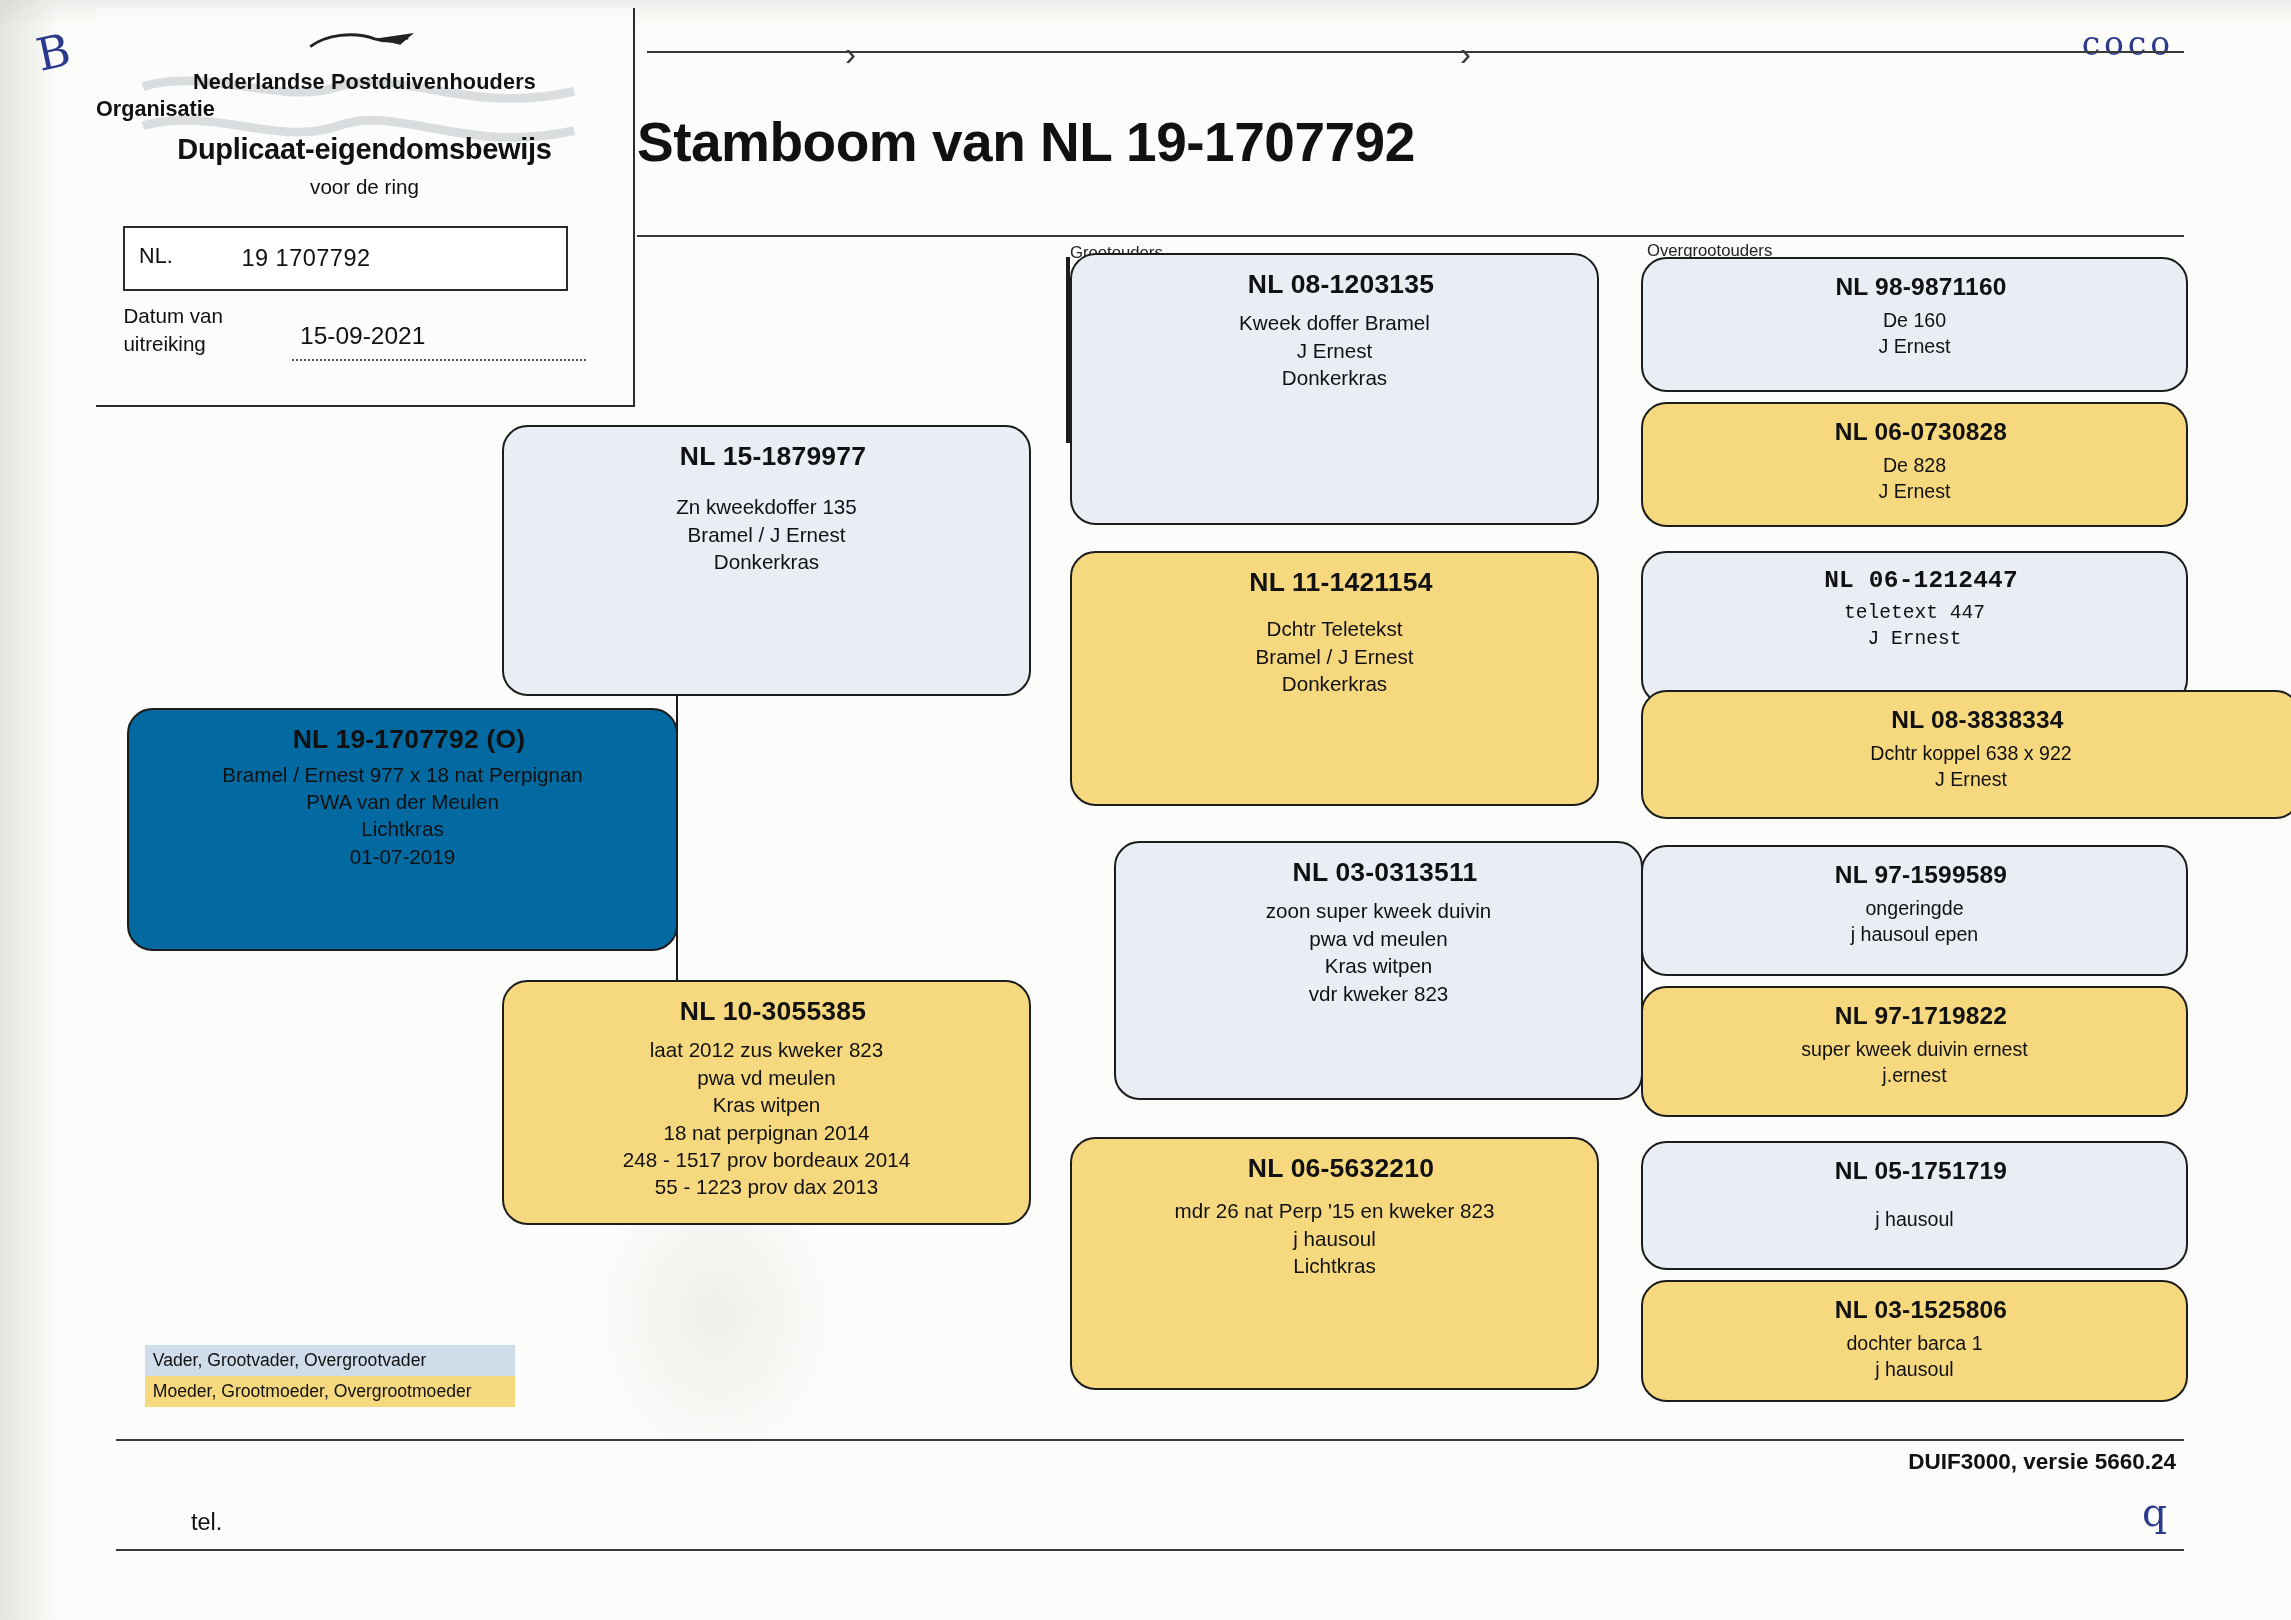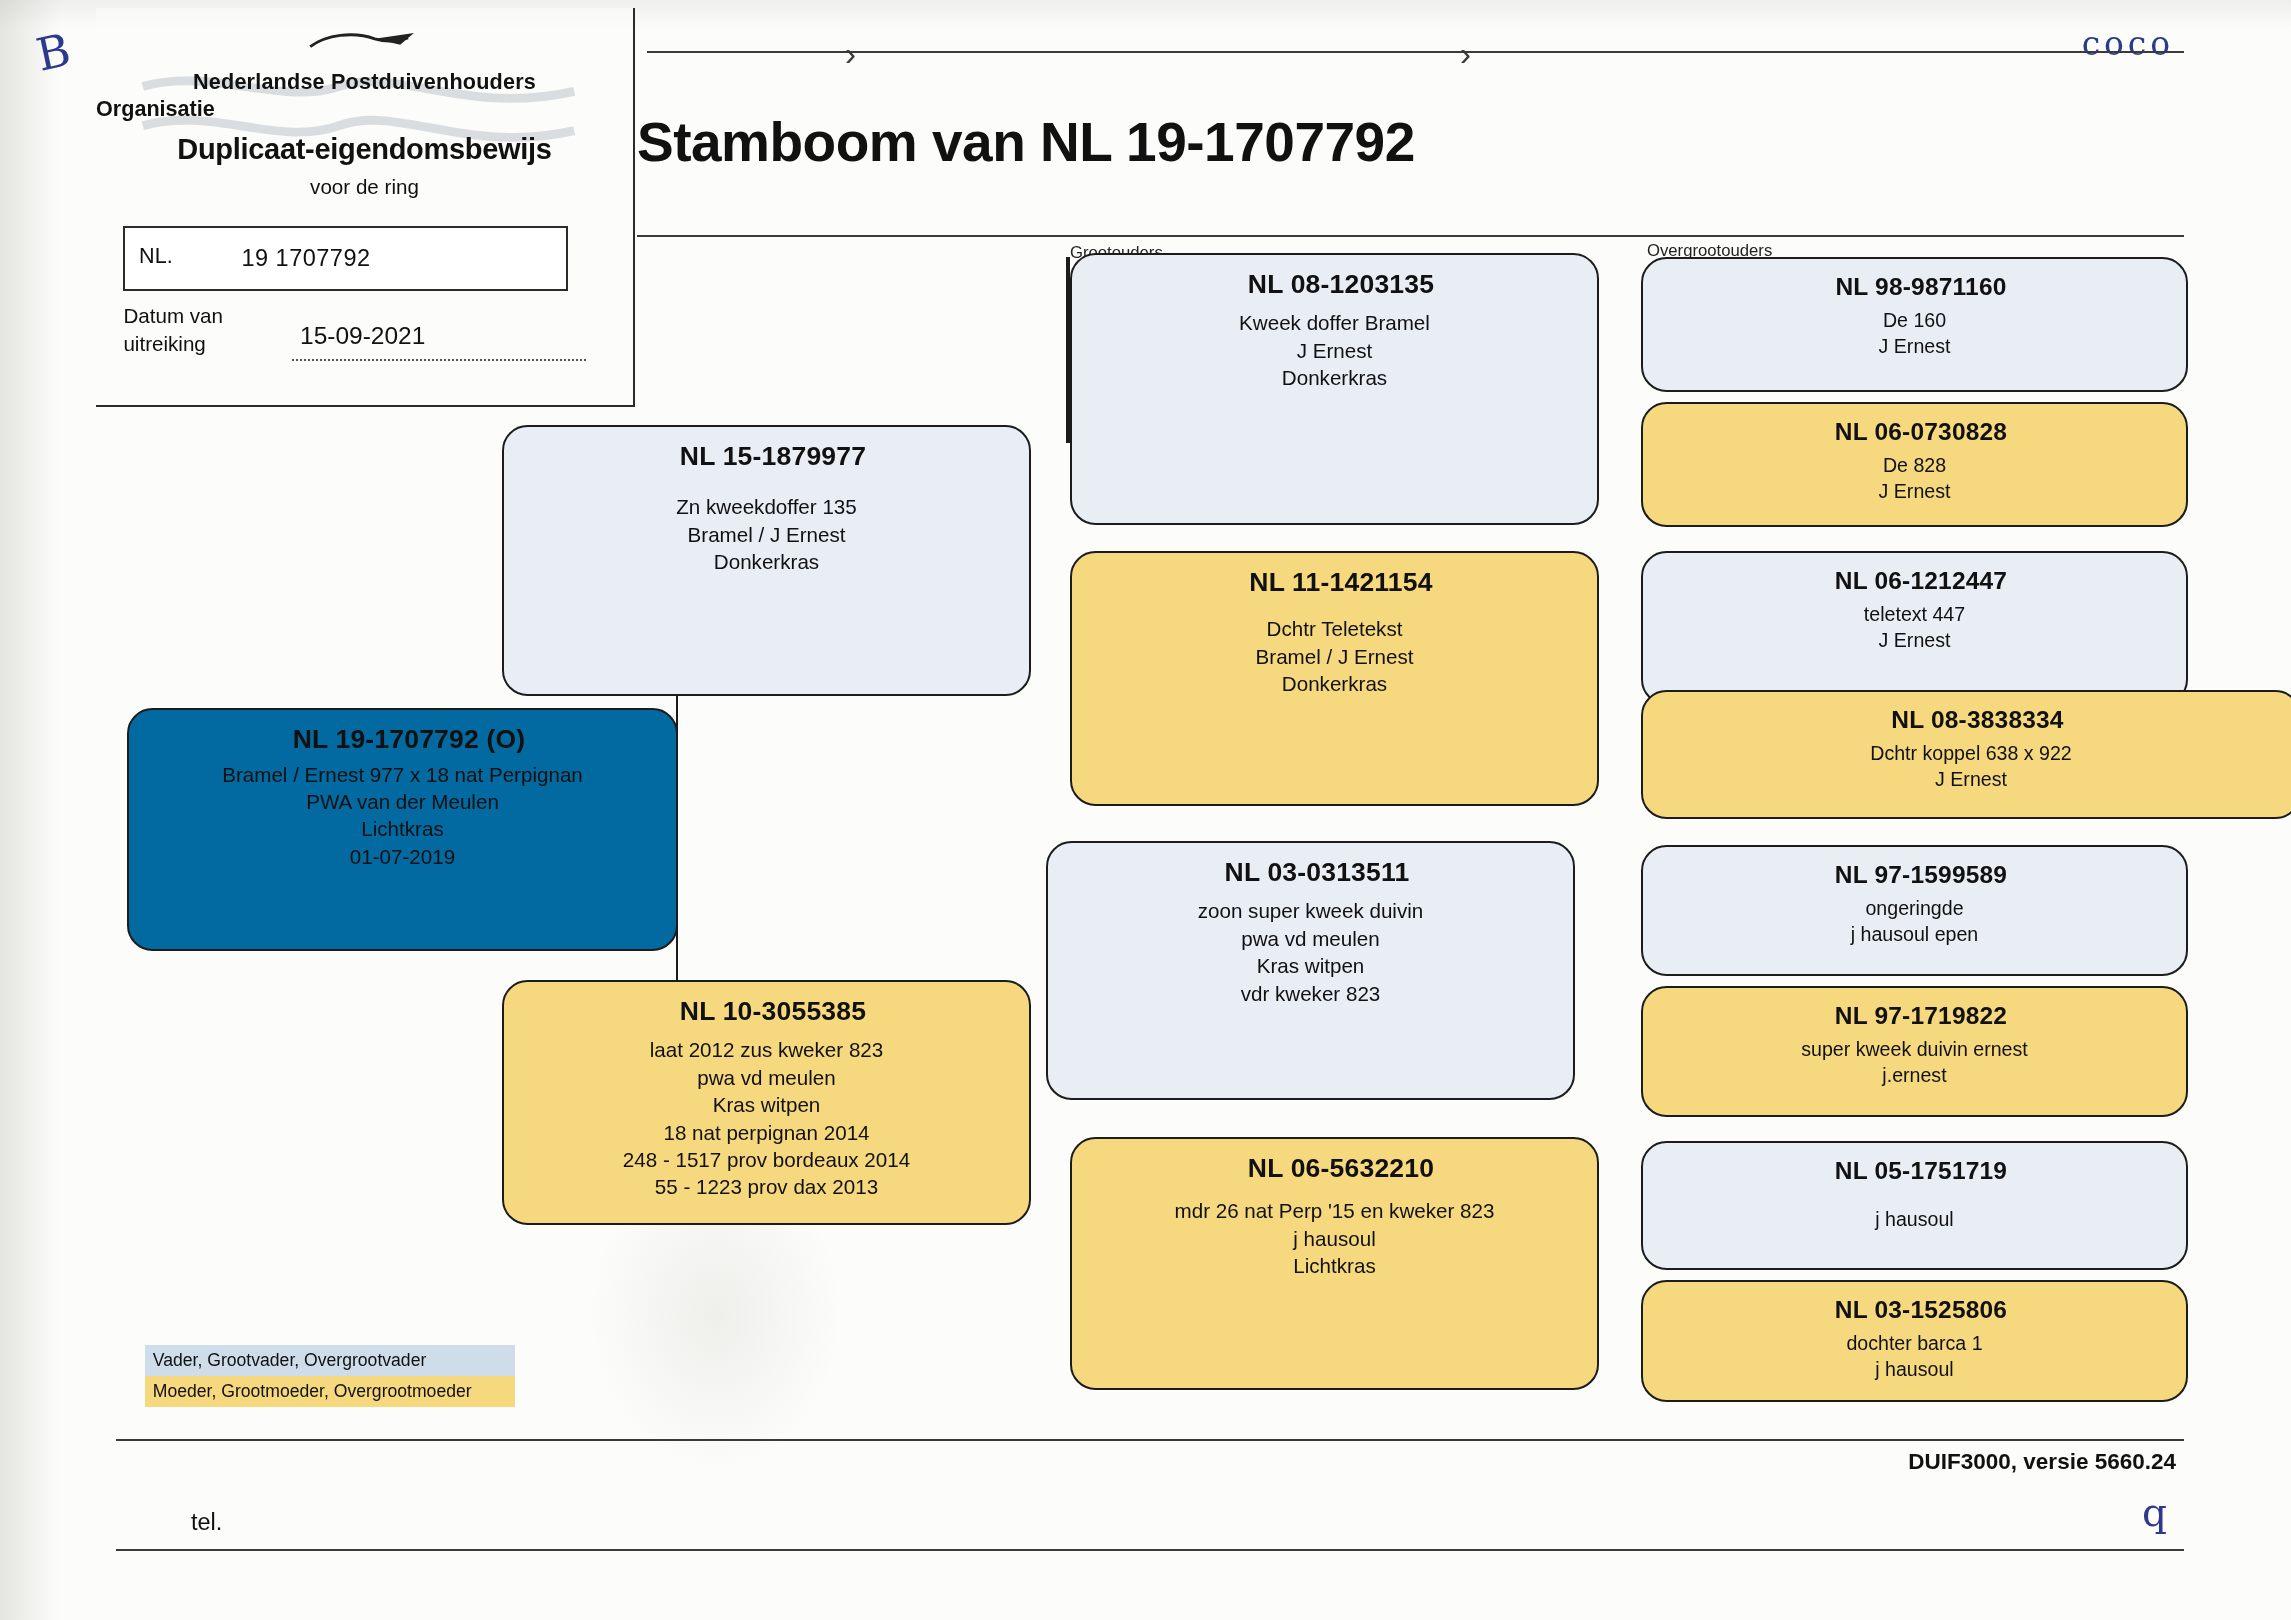--- a/index.html
+++ b/index.html
@@ -368,21 +368,21 @@
 Donkerkras</div>
   </div>
 
   <div class="box female" style="left:1070px; top:551px; width:529px; height:255px;">
     <div class="ring">NL 11-1421154</div>
     <div class="lines" style="margin-top:17.6px;">Dchtr Teletekst
 Bramel / J Ernest
 Donkerkras</div>
   </div>
 
-  <div class="box male" style="left:1046px; top:841px; width:529px; height:259px;">
+  <div class="box male" style="left:1114px; top:841px; width:529px; height:259px;">
     <div class="ring">NL 03-0313511</div>
     <div class="lines" style="margin-top:9.8px;">zoon super kweek duivin
 pwa vd meulen
 Kras witpen
 vdr kweker 823</div>
   </div>
 
   <div class="box female" style="left:1070px; top:1137px; width:529px; height:253px;">
     <div class="ring">NL 06-5632210</div>
     <div class="lines" style="margin-top:13.7px;">mdr 26 nat Perp '15 en kweker 823
@@ -395,21 +395,21 @@
     <div class="lines">De 160
 J Ernest</div>
   </div>
 
   <div class="box small female" style="left:1641px; top:402px; width:547px; height:125px;">
     <div class="ring">NL 06-0730828</div>
     <div class="lines">De 828
 J Ernest</div>
   </div>
 
-  <div class="box small male" style="left:1641px; top:551px; width:547px; height:154px;">
+  <div class="box small male" style="left:1641px; top:551px; width:547px; height:154px;font-family:Liberation Mono, monospace;">
     <div class="ring">NL 06-1212447</div>
     <div class="lines">teletext 447
 J Ernest</div>
   </div>
 
   <div class="box small female" style="left:1641px; top:690px; width:660px; height:129px;">
     <div class="ring">NL 08-3838334</div>
     <div class="lines">Dchtr koppel 638 x 922
 J Ernest</div>
   </div>

